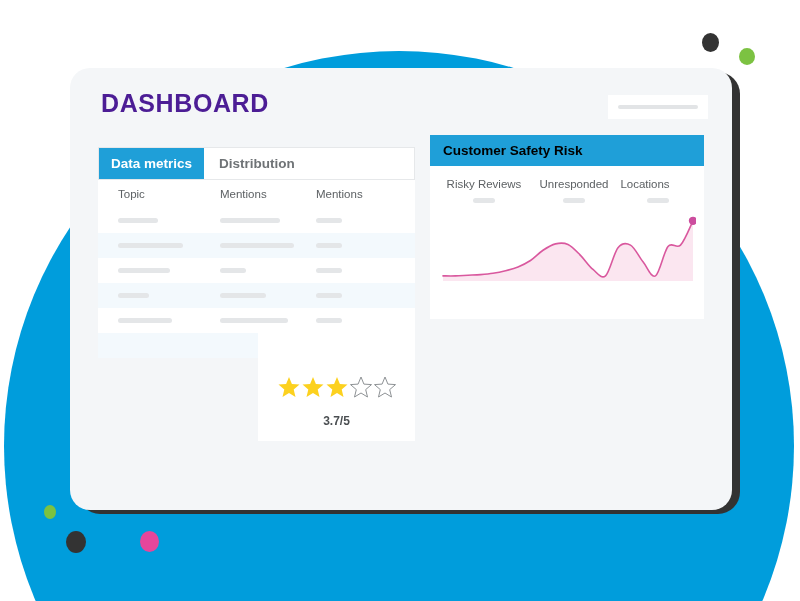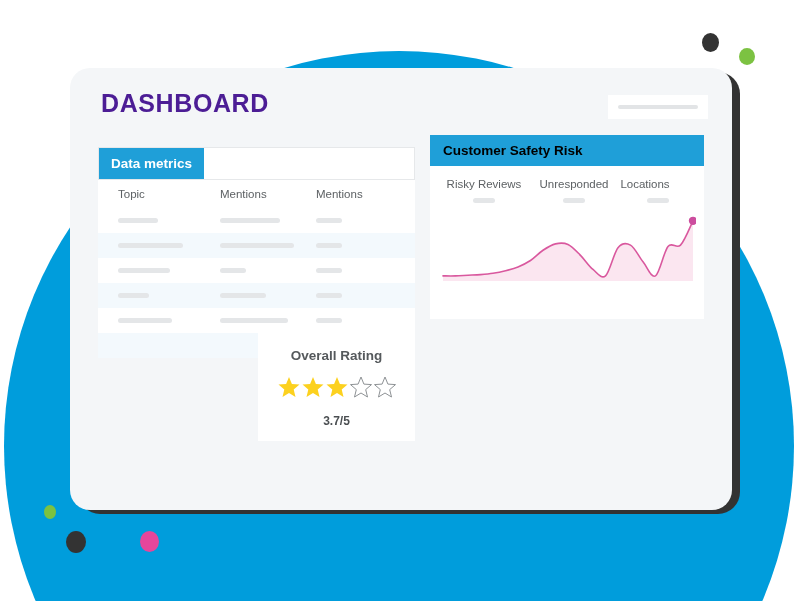--- a/index.html
+++ b/index.html
@@ -293,20 +293,21 @@
 
     <div class="page-title">DASHBOARD</div>
 
     <div class="search-box">
       <div class="ph"></div>
     </div>
 
     <div class="panel metrics-panel">
       <div class="tabbar">
         <div class="tab tab-active">Data metrics</div>
+        <div class="tab tab-inactive">Distribution</div>
       </div>
       <div class="col-headers">
         <div class="col-h col-h-1">Topic</div>
         <div class="col-h col-h-2">Mentions</div>
         <div class="col-h col-h-3">Mentions</div>
       </div>
       <div class="rows" id="metric-rows">
           <div class="trow odd">
             <div class="cellbar" style="left: 20px; width: 40px;"></div>
             <div class="cellbar" style="left: 122px; width: 60px;"></div>
@@ -331,21 +332,20 @@
             <div class="cellbar" style="left: 20px; width: 54px;"></div>
             <div class="cellbar" style="left: 122px; width: 68px;"></div>
             <div class="cellbar" style="left: 218px; width: 26px;"></div>
           </div>
           <div class="trow even"></div>
         </div>
     </div>
 
 
     <div class="panel small-card card-rating">
-      <div class="sc-title">Overall Rating</div>
       <div class="rating-stars" id="rating-stars">
           <svg width="120px" height="26" viewBox="0 0 120 26" style="margin: 0px auto;">
             <path d="M12,2 L14.9,9.1 L22.5,9.6 L16.7,14.6 L18.5,22 L12,18 L5.5,22 L7.3,14.6 L1.5,9.6 L9.1,9.1 Z" transform="translate(0,1)" fill="#fcd11f"></path>
             <path d="M12,2 L14.9,9.1 L22.5,9.6 L16.7,14.6 L18.5,22 L12,18 L5.5,22 L7.3,14.6 L1.5,9.6 L9.1,9.1 Z" transform="translate(24,1)" fill="#fcd11f"></path>
             <path d="M12,2 L14.9,9.1 L22.5,9.6 L16.7,14.6 L18.5,22 L12,18 L5.5,22 L7.3,14.6 L1.5,9.6 L9.1,9.1 Z" transform="translate(48,1)" fill="#fcd11f"></path>
             <path d="M12,2 L14.9,9.1 L22.5,9.6 L16.7,14.6 L18.5,22 L12,18 L5.5,22 L7.3,14.6 L1.5,9.6 L9.1,9.1 Z" transform="translate(72,1)" fill="none" stroke="#8e9295" stroke-width="1"></path>
             <path d="M12,2 L14.9,9.1 L22.5,9.6 L16.7,14.6 L18.5,22 L12,18 L5.5,22 L7.3,14.6 L1.5,9.6 L9.1,9.1 Z" transform="translate(96,1)" fill="none" stroke="#8e9295" stroke-width="1"></path>
           </svg>
         </div>
       <div class="rating-value">3.7/5</div>

